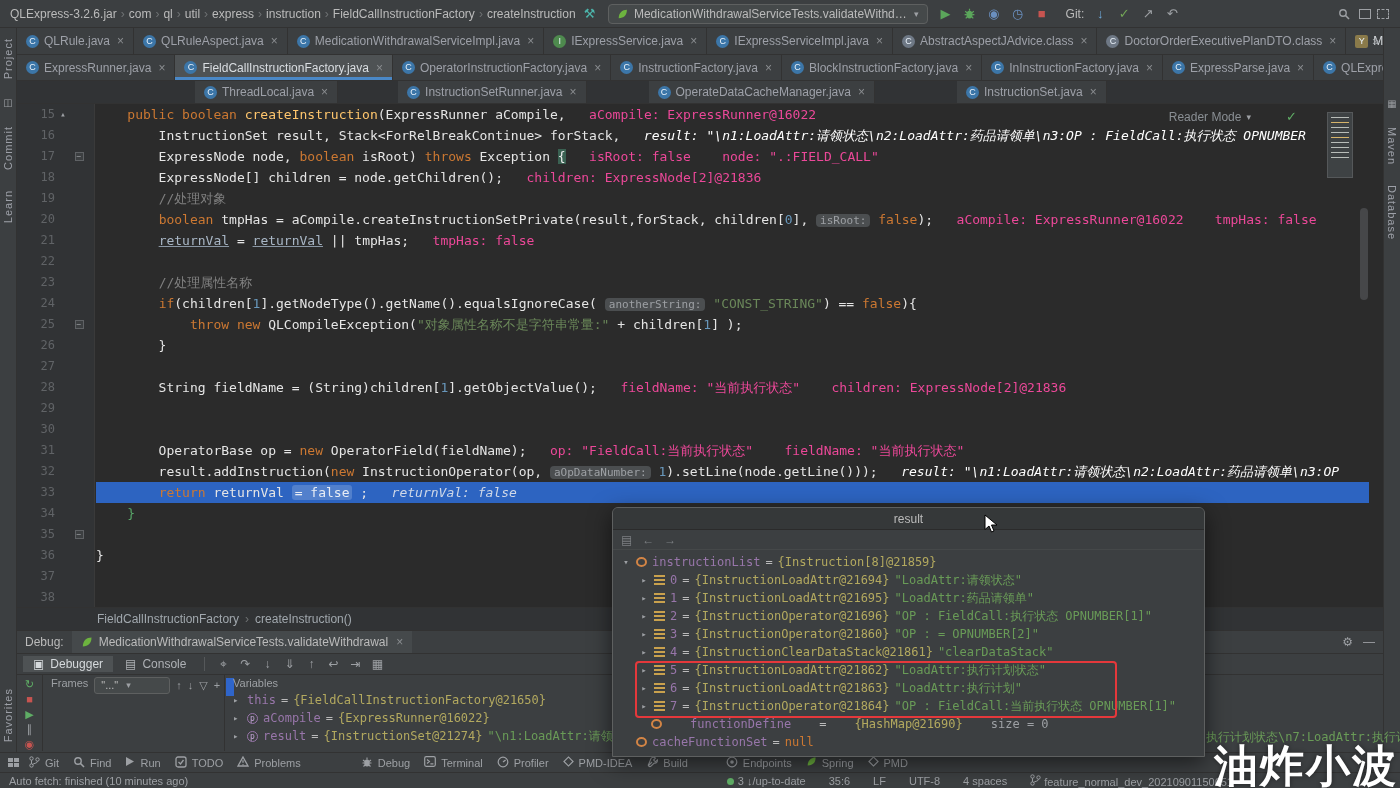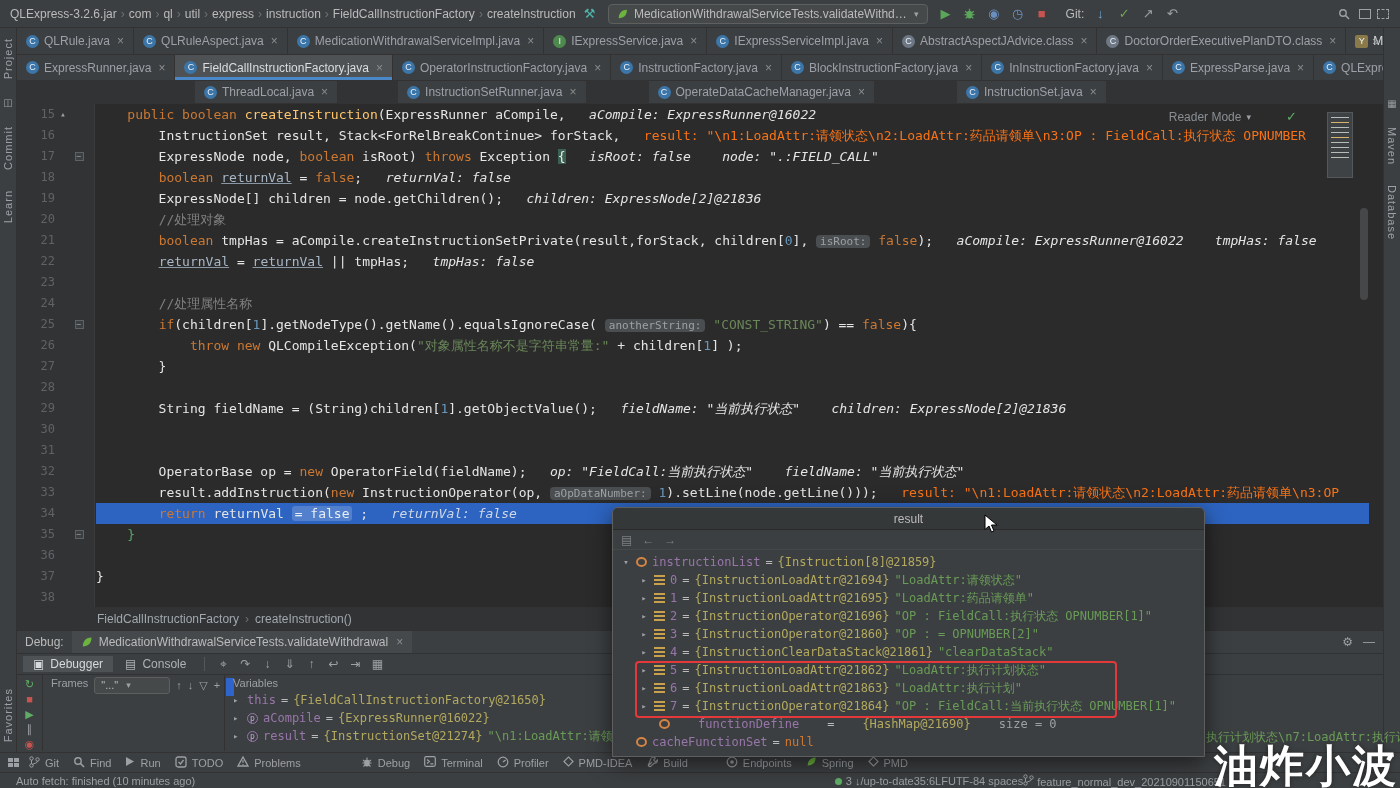--- a/index.html
+++ b/index.html
@@ -44,22 +44,22 @@
   #gutter{position:absolute;left:0;top:0;width:78px;height:100%;background:#313335;border-right:1px solid #3A3A3A}
   .gline{display:flex;height:21px;line-height:21px;font-family:"DejaVu Sans Mono",monospace;font-size:12px}
   .gnum{flex:0 0 38px;text-align:right;color:#606366}
   .gicon{flex:0 0 16px;text-align:center;color:#9DA0A4;font-size:9px}
   .gfold{flex:0 0 16px;text-align:center}
   .foldbox{display:inline-block;width:9px;height:9px;border:1px solid #5F6265;color:#9DA0A4;font-size:8px;line-height:7px;text-align:center;background:#3C3F41;vertical-align:middle}
   #code{position:absolute;left:79px;right:0;top:0;height:100%;overflow:hidden}
   .cline{height:21px;line-height:21px;white-space:pre;font-family:"DejaVu Sans Mono",monospace;font-size:13px;color:#A9B7C6}
   .cline.exec{background:#2D64C1}
   .s-kw{color:#CC7832}.s-pl{color:#e5e5e5}.s-fn{color:#FFC66D}.s-str{color:#6A8759}.s-cm{color:#808080}.s-num{color:#6897BB}
-  .s-hint{color:#e5e5e5;font-style:italic}
-  .s-hinto{color:#f97316;}
+  .s-hint{color:#ec4899;}
+  .s-hinto{color:#ffffff;font-style:italic}
   .s-hintb{color:#CFD8E8;font-style:italic}
   .s-chip{background:#4B4E50;color:#9DA0A4;border-radius:4px;padding:0 4px;font-size:11px}
   .s-ul{color:#A9B7C6;text-decoration:underline;text-decoration-color:#8A97A5}
   .s-brhl{background:#3A6152;color:#EDEDED}
   .s-brg{color:#59A869}
   .s-eval{color:#E8EDF5;background:rgba(255,255,255,.18);border-radius:3px;padding:0 3px}
   #reader-mode{position:absolute;top:6px;right:118px;color:#8A8F94;display:flex;gap:5px;align-items:center}
   #insp-ok{position:absolute;top:5px;right:72px;color:#5FAD65;font-size:13px}
   #minimap{position:absolute;top:8px;right:16px;width:26px;height:66px;background:#3E4244;border:1px solid #55585A}
   #minimap .mm{height:1px;background:#B9BDB9;margin:4px 3px 0 3px}
@@ -107,22 +107,22 @@
   .pexp{color:#9DA0A4;font-size:9px;width:10px;text-align:center}
   .pic{flex:0 0 11px}
   .ic-obj{width:10px;height:10px;border-radius:50%;border:2px solid #D28445}
   .ic-list{width:11px;height:10px;background:repeating-linear-gradient(#C9A14D 0 2px,transparent 2px 4px)}
   #redbox{position:absolute;left:22px;top:153px;width:482px;height:57px;border:2px solid #E5383B;border-radius:4px;pointer-events:none;z-index:2}
   
   #bottombar{position:absolute;bottom:16px;left:0;right:0;height:20px;background:#3C3F41;border-top:1px solid #323232;display:flex;align-items:center;padding-left:4px;z-index:20}
   #corner-ic{display:grid;grid-template-columns:5px 5px;grid-gap:1px;margin:0 10px 0 4px}
   #corner-ic i{width:5px;height:4px;background:#9DA0A4;display:block}
   .bitem{display:flex;align-items:center;gap:5px;color:#9DA0A4;font-size:11px;margin-right:14px;white-space:nowrap}
-  #statusbar{position:absolute;bottom:0;left:0;right:0;height:16px;background:#3C3F41;border-top:1px solid #323232;display:flex;align-items:center;font-size:11px;color:#9DA0A4;padding:0 16px;z-index:20}
-  #status-right{margin-left:auto;display:flex;align-items:center;gap:0;margin-right:158px}
+  #statusbar{position:absolute;bottom:0;left:0;right:0;height:16px;background:#3C3F41;border-top:1px solid #323232;display:flex;align-items:center;font-size:11px;color:#9DA0A4;padding:0 9px;z-index:20}
+  #status-right{margin-left:auto;display:flex;align-items:center;gap:23px;margin-right:158px}
   .gdot{width:7px;height:7px;border-radius:50%;background:#5FAD65;display:inline-block;margin-right:4px}
   
   #watermark{position:absolute;right:2px;bottom:-8px;font-size:44px;font-weight:bold;color:#FFFFFF;z-index:90;font-family:"DejaVu Sans",sans-serif;letter-spacing:2px;text-shadow:0 0 5px rgba(0,0,0,.45);pointer-events:none}
   #cursor{position:absolute;left:984px;top:514px;z-index:70;pointer-events:none}
 </style>
 </head>
 <body>
 
 <div id="topbar">
   <div id="crumbs">
@@ -418,21 +418,20 @@
       <div class="gline">
         <span class="gnum">38</span>
         <span class="gicon"></span>
         <span class="gfold"></span>
       </div>
     </div>
   <div id="code">
       <div class="cline"><span class="s-pl">    </span><span class="s-kw">public boolean </span><span class="s-fn">createInstruction</span><span class="s-pl">(ExpressRunner aCompile,</span><span class="s-hint">   aCompile: ExpressRunner@16022</span></div>
       <div class="cline"><span class="s-pl">        InstructionSet result, Stack&lt;ForRelBreakContinue&gt; forStack,</span><span class="s-hinto">   result: "\n1:LoadAttr:请领状态\n2:LoadAttr:药品请领单\n3:OP : FieldCall:执行状态 OPNUMBER</span></div>
       <div class="cline"><span class="s-pl">        ExpressNode node, </span><span class="s-kw">boolean</span><span class="s-pl"> isRoot) </span><span class="s-kw">throws</span><span class="s-pl"> Exception </span><span class="s-brhl">{</span><span class="s-hint">   isRoot: false    node: ".:FIELD_CALL"</span></div>
-      <div class="cline"><span class="s-pl">        </span><span class="s-kw">boolean </span><span class="s-ul">returnVal</span><span class="s-pl"> = </span><span class="s-kw">false</span><span class="s-pl">;</span><span class="s-hint">   returnVal: false</span></div>
       <div class="cline"><span class="s-pl">        ExpressNode[] children = node.getChildren();</span><span class="s-hint">   children: ExpressNode[2]@21836</span></div>
       <div class="cline"><span class="s-pl">        </span><span class="s-cm">//处理对象</span></div>
       <div class="cline"><span class="s-pl">        </span><span class="s-kw">boolean</span><span class="s-pl"> tmpHas = aCompile.createInstructionSetPrivate(result,forStack, children[</span><span class="s-num">0</span><span class="s-pl">], </span><span class="s-chip">isRoot:</span><span class="s-pl"> </span><span class="s-kw">false</span><span class="s-pl">);</span><span class="s-hint">   aCompile: ExpressRunner@16022    tmpHas: false</span></div>
       <div class="cline"><span class="s-pl">        </span><span class="s-ul">returnVal</span><span class="s-pl"> = </span><span class="s-ul">returnVal</span><span class="s-pl"> || tmpHas;</span><span class="s-hint">   tmpHas: false</span></div>
       <div class="cline"></div>
       <div class="cline"><span class="s-pl">        </span><span class="s-cm">//处理属性名称</span></div>
       <div class="cline"><span class="s-pl">        </span><span class="s-kw">if</span><span class="s-pl">(children[</span><span class="s-num">1</span><span class="s-pl">].getNodeType().getName().equalsIgnoreCase( </span><span class="s-chip">anotherString:</span><span class="s-pl"> </span><span class="s-str">"CONST_STRING"</span><span class="s-pl">) == </span><span class="s-kw">false</span><span class="s-pl">){</span></div>
       <div class="cline"><span class="s-pl">            </span><span class="s-kw">throw new </span><span class="s-pl">QLCompileException(</span><span class="s-str">"对象属性名称不是字符串常量:"</span><span class="s-pl"> + children[</span><span class="s-num">1</span><span class="s-pl">] );</span></div>
       <div class="cline"><span class="s-pl">        }</span></div>
       <div class="cline"></div>
@@ -630,21 +629,21 @@
         <span class="vstr">"LoadAttr:执行计划"</span>
       </div>
       <div class="prow" style="padding-left: 26px;">
         <span class="pexp">▸</span>
         <span class="pic ic-list"></span>
         <span class="vname">7</span>
         <span class="veq"> = </span>
         <span class="vref">{InstructionOperator@21864} </span>
         <span class="vstr">"OP : FieldCall:当前执行状态 OPNUMBER[1]"</span>
       </div>
-      <div class="prow" style="padding-left: 8px; gap: 28px;">
+      <div class="prow" style=" gap: 28px;">
         <span class="pexp"></span>
         <span class="pic ic-obj"></span>
         <span class="vname">functionDefine</span>
         <span class="veq"> = </span>
         <span class="vref">{HashMap@21690} </span>
         <span class="vextra">  size = 0</span>
       </div>
       <div class="prow" style="padding-left: 8px;">
         <span class="pexp"></span>
         <span class="pic ic-obj"></span>

